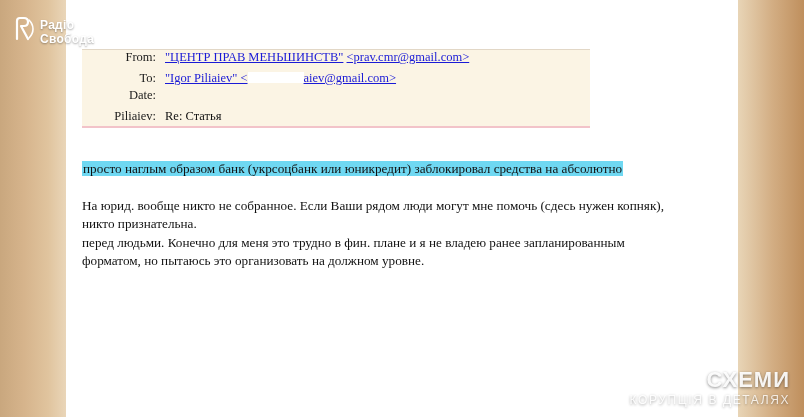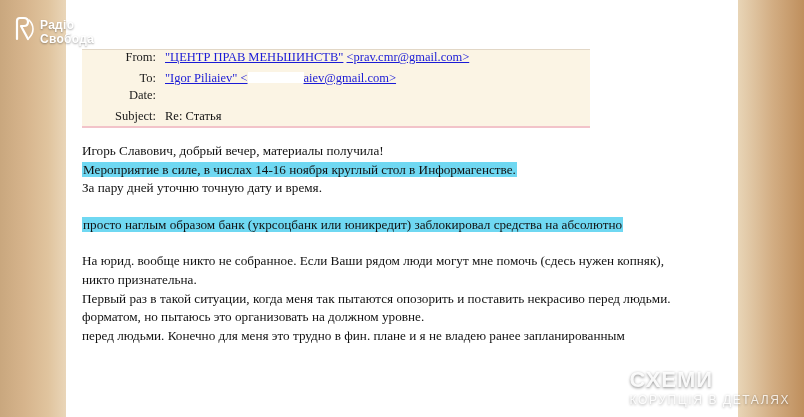--- a/index.html
+++ b/index.html
@@ -112,20 +112,21 @@
   .hl {
     background: #6fd8f2;
     padding: 0 1px;
   }
   .para-line { white-space: nowrap; }
   
   .watermark {
     position: absolute;
     right: 14px;
     bottom: 10px;
+    text-align: right;
     color: rgba(255,255,255,0.92);
     text-shadow: 0 1px 3px rgba(0,0,0,.45);
     margin-left: 6px;
   }
   .wm-main {
     font-size: 22px;
     font-weight: bold;
     letter-spacing: 1px;
     line-height: 22px;
   }
@@ -160,42 +161,36 @@
       <div class="hdr-value"><span class="link">"ЦЕНТР ПРАВ МЕНЬШИНСТВ"</span> <span class="link">&lt;prav.cmr@gmail.com&gt;</span></div>
     </div>
     <div class="hdr-row alt">
       <div class="hdr-label">To:</div>
       <div class="hdr-value"><span class="link">"Igor Piliaiev" &lt;</span><span class="redact"></span><span class="link">aiev@gmail.com&gt;</span></div>
     </div>
     <div class="hdr-row">
       <div class="hdr-label">Date:</div>
     </div>
     <div class="hdr-row alt">
-      <div class="hdr-label">Subject:</div>
+      <div class="hdr-label">Piliaiev:</div>
       <div class="hdr-value">Re: Статья</div>
     </div>
   </div>
 
   <div class="body-text" id="email-body">
-      <div class="para">
-        <div class="para-line"><span>Игорь Славович, добрый вечер, материалы получила!</span></div>
-        <div class="para-line"><span class="hl">Мероприятие в силе, в числах 14-16 ноября круглый стол в Информагенстве.</span></div>
-        <div class="para-line"><span>За пару дней уточню точную дату и время.</span></div>
-      </div>
       <div class="gap"></div>
       <div class="para">
         <div class="para-line"><span class="hl">просто наглым образом банк (укрсоцбанк или юникредит)  заблокировал средства на абсолютно</span></div>
       </div>
       <div class="gap"></div>
       <div class="para">
         <div class="para-line"><span>На юрид. вообще никто не собранное. Если Ваши рядом люди могут мне помочь (сдесь нужен копняк),</span></div>
         <div class="para-line"><span>никто признательна.</span></div>
-        <div class="para-line"><span>Первый раз в такой ситуации, когда меня так пытаются опозорить и поставить некрасиво перед людьми.</span></div>
+        <div class="para-line"><span>перед людьми. Конечно для меня это трудно в фин. плане и я не владею ранее запланированным</span></div>
         <div class="para-line"><span>форматом, но пытаюсь это организовать на должном уровне.</span></div>
-        <div class="para-line"><span>перед людьми. Конечно для меня это трудно в фин. плане и я не владею ранее запланированным</span></div>
       </div>
       <div class="gap"></div>
     </div>
 
   <div class="watermark">
     <div class="wm-main">СХЕМИ</div>
     <div class="wm-sub">КОРУПЦІЯ В ДЕТАЛЯХ</div>
   </div>
 
 </div>

